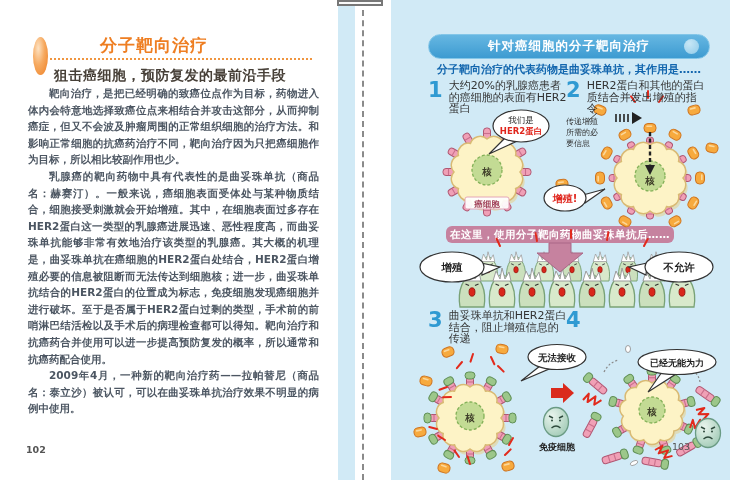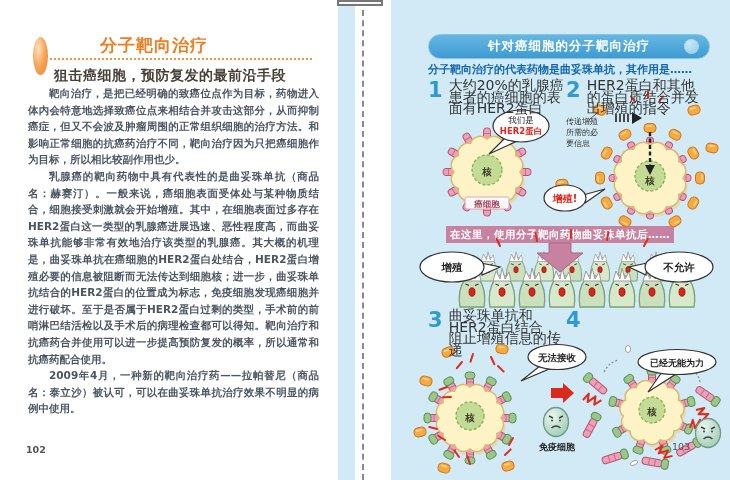--- a/index.html
+++ b/index.html
@@ -25,27 +25,27 @@
   .foldline{left:362px;top:0;height:480px;width:0;border-left:2px dashed #8a8a8a;}
   .foldtab{left:337px;top:0;width:46px;height:6px;background:#fafafa;border:2px solid #777;}
 
   
   .pill{left:428px;top:34px;width:282px;height:25px;border-radius:13px;z-index:4;
     background:linear-gradient(180deg,#66b7e2 0%,#3d9bd1 100%);
     border:1.5px solid #83c6e8;color:#fff;font-size:12.5px;font-weight:bold;
     text-align:center;line-height:22px;letter-spacing:1px;}
   .pill-dot{position:absolute;right:10px;top:3.5px;width:15px;height:15px;border-radius:50%;
     background:radial-gradient(circle at 35% 30%,#c8e7f6,#8fcbe9);}
-  .rp-intro{left:428px;top:62px;width:282px;z-index:4;
+  .rp-intro{left:428px;top:62px;width:282px;text-align:center;z-index:4;
     font-size:11px;font-weight:bold;color:#1266ae;}
   .step{display:flex;gap:6px;z-index:4;}
   .step-num{font-size:21px;font-weight:bold;color:#2f9ad2;line-height:21px;}
-  .step-text{font-size:14px;line-height:11.5px;color:#333;width:120px;}
+  .step-text{font-size:11px;line-height:11.5px;color:#333;width:120px;}
   .pink-banner{left:446px;top:226px;width:228px;height:17px;background:#c6829f;z-index:2;
-    color:#fff;font-size:10.5px;font-weight:bold;text-align:center;line-height:17px;letter-spacing:.5px;}
+    color:#fff;font-size:10.5px;font-weight:bold;text-align:center;line-height:17px;letter-spacing:.5px;border-radius:6px;}
   .p103{left:672px;top:441px;z-index:5;text-align:center;}
 
   svg.illus{left:392px;top:0;z-index:3;pointer-events:none;}
   svg text{font-family:"DejaVu Sans","Liberation Sans",sans-serif;}
 </style>
 </head>
 <body>
 
 <div class="abs lp-marker"></div>
 <div class="abs lp-title">分子靶向治疗</div>

